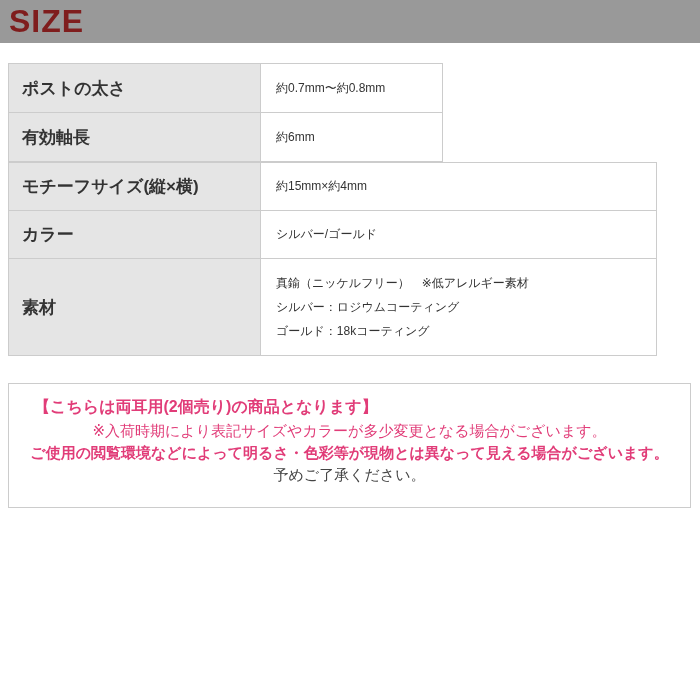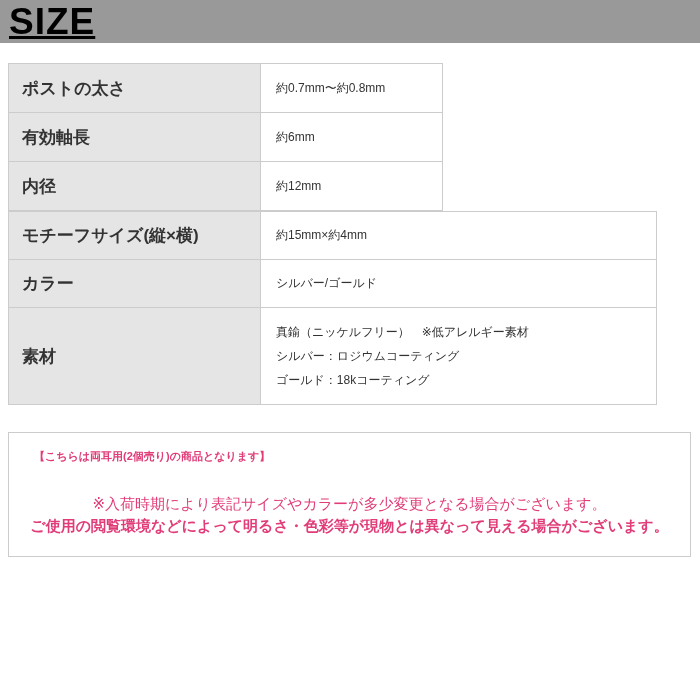--- a/index.html
+++ b/index.html
@@ -7,27 +7,26 @@
     width: 700px; height: 700px;
     background: #ffffff;
     font-family: "Liberation Sans", "DejaVu Sans", sans-serif;
     color: #333333;
     overflow: hidden;
   }
   
   .size-header {
     width: 700px; height: 43px;
     background: #999999;
-    color: #000000;
-    font-size: 37px;
+    color: #7f1d1d;
+    font-size: 32px;
     font-weight: 600;
     letter-spacing: 1px;
     line-height: 43px;
     padding-left: 9px;
-    text-decoration: underline;
   }
   
   table.spec {
     border-collapse: collapse;
     margin-left: 8px;
     background: #ffffff;
   }
   table.spec td {
     border: 1px solid #cccccc;
     vertical-align: middle;
@@ -55,24 +54,24 @@
   
   .notice-box {
     width: 683px;
     margin: 27px 0 0 8px;
     border: 1px solid #cccccc;
     background: #ffffff;
     padding: 13px 18px 14px 18px;
     min-height: 125px;
   }
   .notice-heading {
-    font-size: 11px;
+    font-size: 16px;
     font-weight: bold;
     margin-left: 7px;
-    margin-bottom: 27px;
+    margin-bottom: 3px;
     line-height: 20px;
   }
   .notice-line {
     font-size: 15px;
     line-height: 22px;
     text-align: center;
   }
   .c-pink { color: #e13c78; }
   .c-pink-bold { color: #e13c78; font-weight: bold; }
   .c-normal { color: #444444; }
@@ -84,24 +83,20 @@
 
 <table class="spec" id="table-basic">
   <tbody>
     <tr>
       <td class="label">ポストの太さ</td>
       <td class="value">約0.7mm〜約0.8mm</td>
     </tr>
     <tr>
       <td class="label">有効軸長</td>
       <td class="value">約6mm</td>
-    </tr>
-    <tr>
-      <td class="label">内径</td>
-      <td class="value">約12mm</td>
     </tr>
   </tbody>
 </table>
 
 <table class="spec" id="table-detail">
   <tbody>
     <tr class="r-small">
       <td class="label">モチーフサイズ(縦×横)</td>
       <td class="value">約15mm×約4mm</td>
     </tr>
@@ -117,13 +112,14 @@
         <span class="value-line">ゴールド：18kコーティング</span>
       </td>
     </tr>
   </tbody>
 </table>
 
 <div class="notice-box">
   <div class="notice-heading c-pink">【こちらは両耳用(2個売り)の商品となります】</div>
   <div class="notice-line c-pink">※入荷時期により表記サイズやカラーが多少変更となる場合がございます。</div>
   <div class="notice-line c-pink-bold">ご使用の閲覧環境などによって明るさ・色彩等が現物とは異なって見える場合がございます。</div>
+  <div class="notice-line c-normal">予めご了承ください。</div>
 </div>
 
 </body></html>

